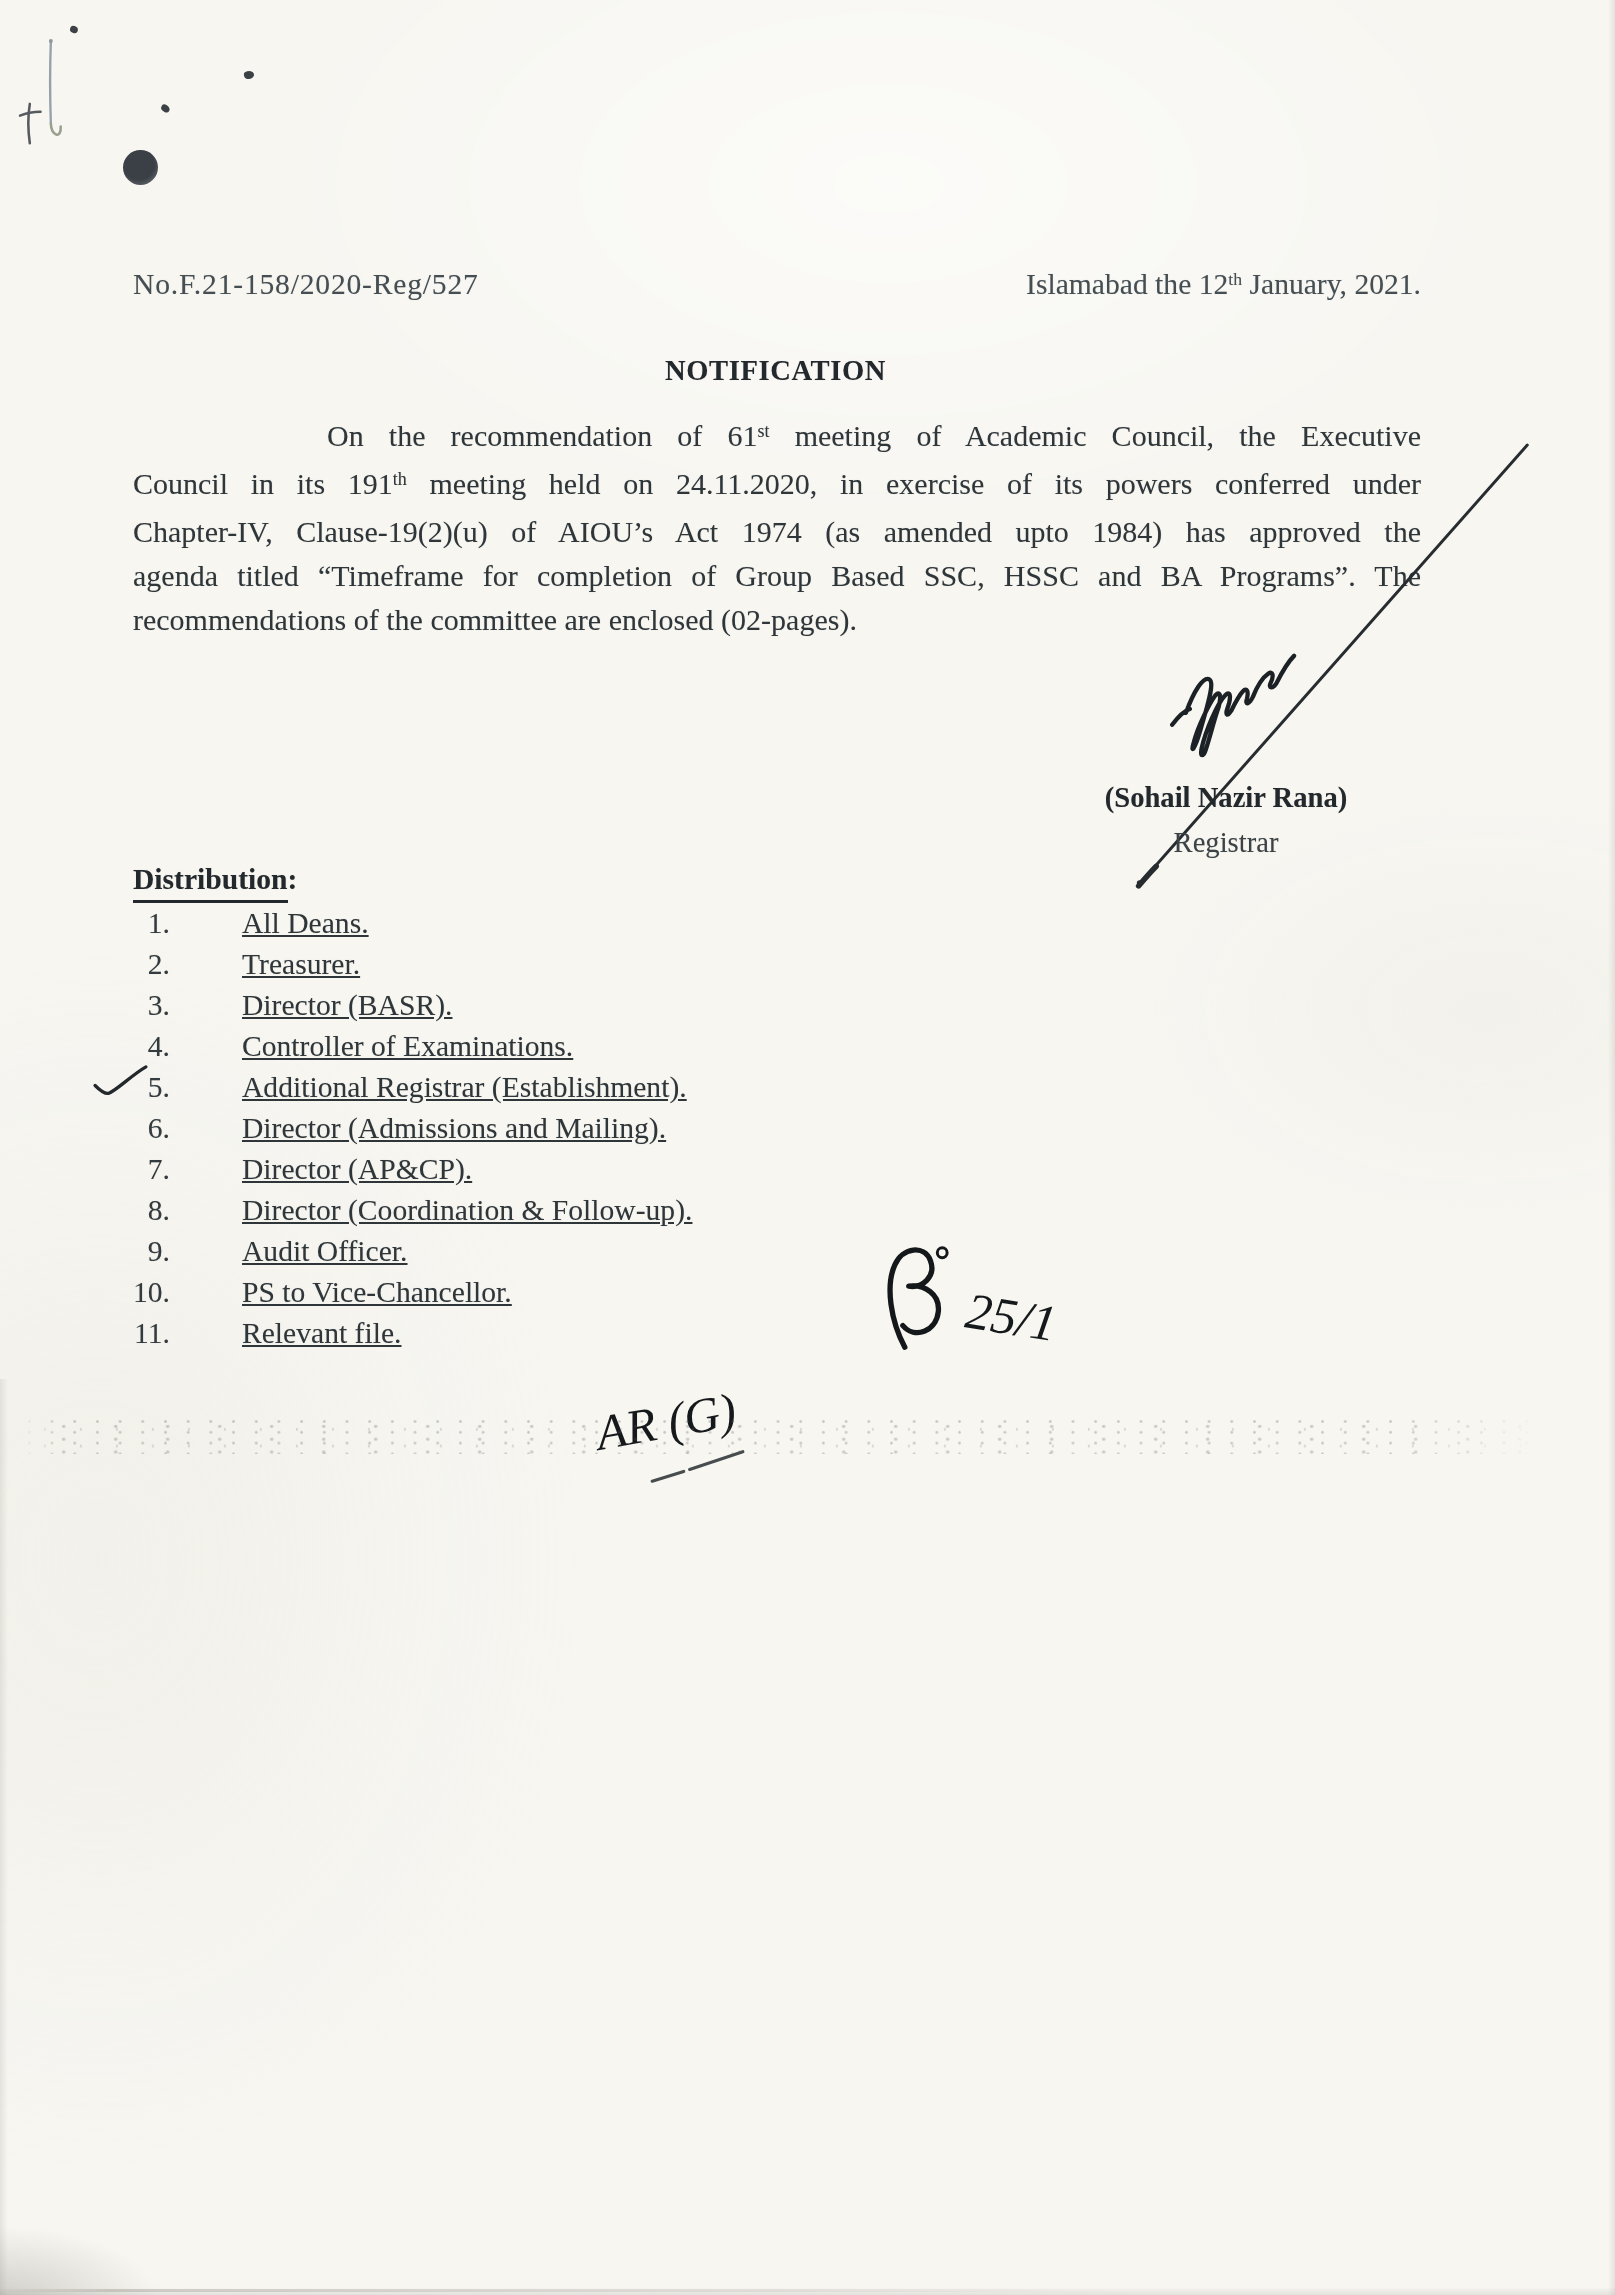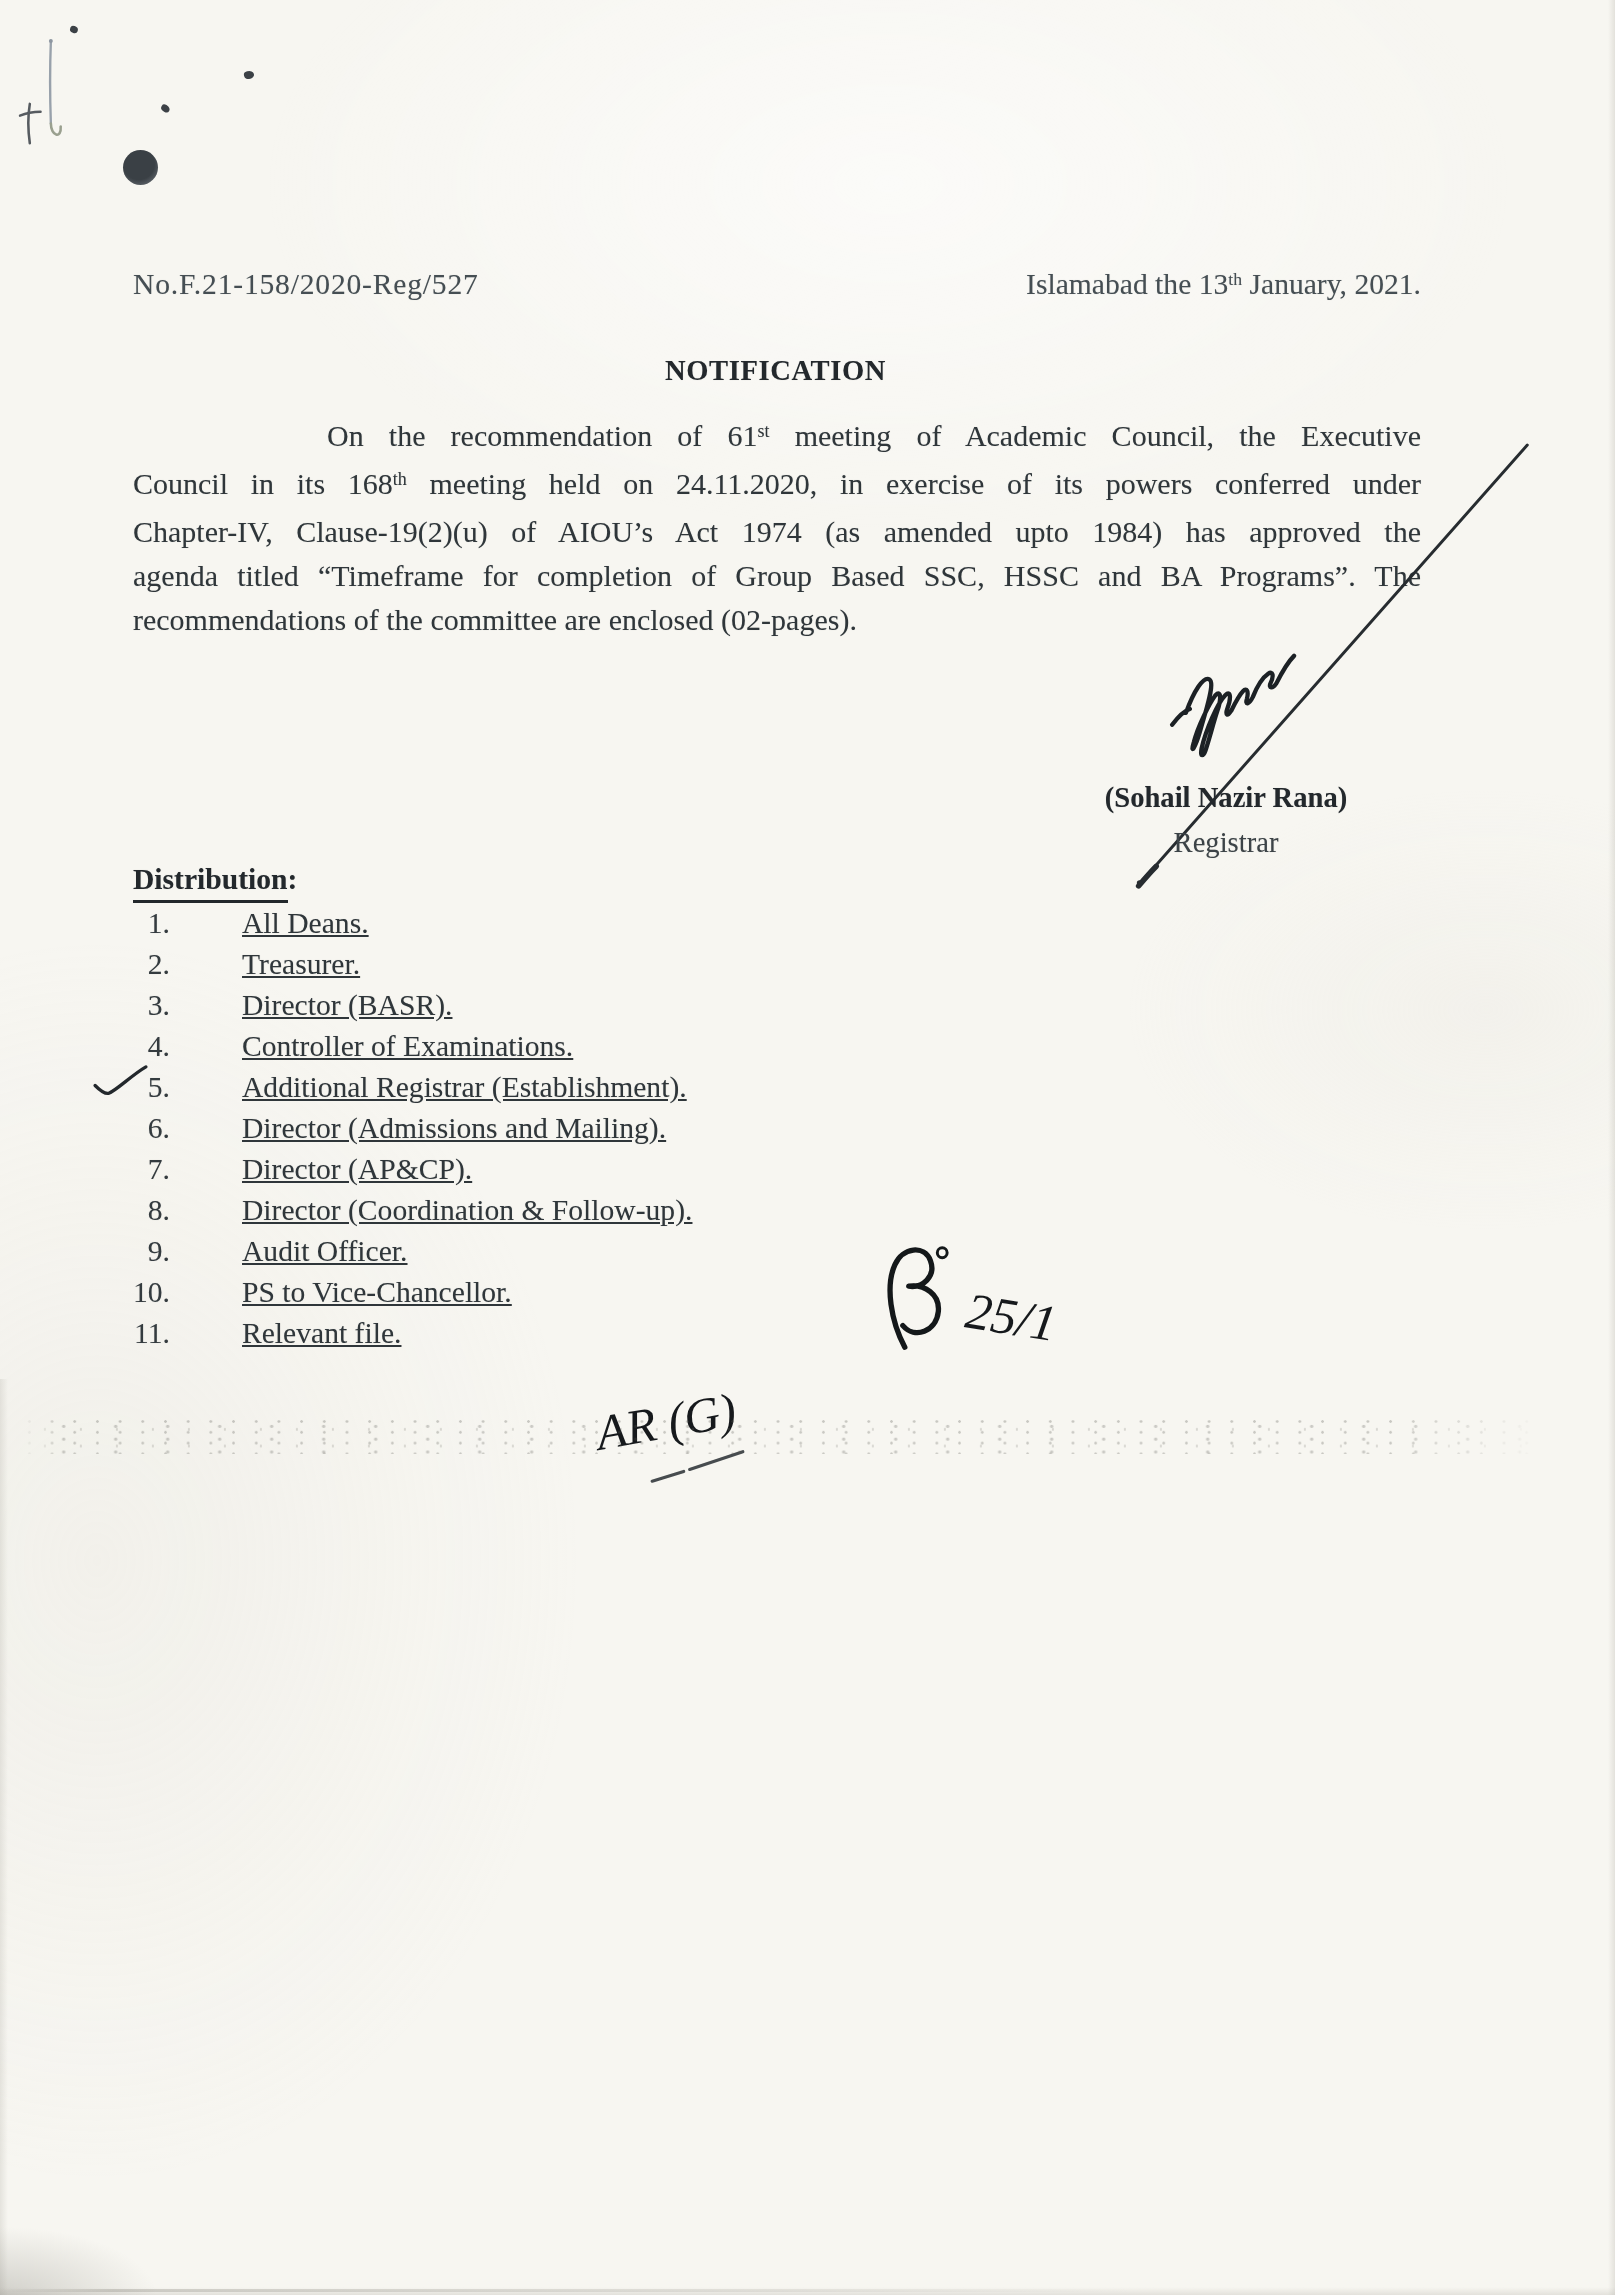--- a/index.html
+++ b/index.html
@@ -96,28 +96,28 @@
   </svg>
 
   <svg class="svgmark" style="left:15.8px;top:99px;" width="29.6" height="55" viewBox="0 0 30 56">
     <path d="M14,5 C12,17 12,31 14,45" stroke="#565b60" stroke-width="2.6" fill="none" stroke-linecap="round"></path>
     <path d="M4,17 C11,14 19,13 25,13" stroke="#565b60" stroke-width="2.4" fill="none" stroke-linecap="round"></path>
   </svg>
 
 
   <div class="txt refrow">
     <span class="refno">No.F.21-158/2020-Reg/527</span>
-    <span class="refdate"><span>Islamabad the 13</span><sup>th</sup><span> January, 2021.</span></span>
+    <span class="refdate"><span>Islamabad the 12</span><sup>th</sup><span> January, 2021.</span></span>
   </div>
 
   <div class="txt noti">NOTIFICATION</div>
 
   <div class="txt para">
     <div class="para-line first"><span>On the recommendation of 61</span><sup>st</sup><span> meeting of Academic Council, the Executive</span></div>
-    <div class="para-line"><span>Council in its 168</span><sup>th</sup><span> meeting held on 24.11.2020, in exercise of its powers conferred under</span></div>
+    <div class="para-line"><span>Council in its 191</span><sup>th</sup><span> meeting held on 24.11.2020, in exercise of its powers conferred under</span></div>
     <div class="para-line"><span>Chapter-IV, Clause-19(2)(u) of AIOU’s Act 1974 (as amended upto 1984) has approved the</span></div>
     <div class="para-line"><span>agenda titled “Timeframe for completion of Group Based SSC, HSSC and BA Programs”. The</span></div>
     <div class="para-line last"><span>recommendations of the committee are enclosed (02-pages).</span></div>
   </div>
 
   <svg class="svgmark" style="left:1170px;top:648px;" width="138" height="116" viewBox="0 0 140 118">
     <path d="M2,78 C8,70 14,64 20,62 M16,66 C24,44 34,28 40,32 C46,36 36,64 30,86 C26,100 20,110 24,96 C28,80 40,56 46,48 C52,42 52,52 48,64 C44,76 40,92 36,104 C34,110 30,112 32,102 C36,84 48,56 56,48 C62,42 62,52 58,62 C56,68 58,70 62,64 C66,56 70,48 74,44 C78,40 80,44 78,52 C76,58 80,58 84,50 C88,40 94,30 100,26 C104,23 106,28 102,36 C100,41 104,42 108,36 C112,28 118,16 126,8" stroke="#1c2125" stroke-width="4.4" fill="none" stroke-linecap="round" stroke-linejoin="round"></path>
   </svg>
 
   <svg class="svgmark" style="left:1113px;top:424px;" width="433" height="483" viewBox="0 0 440 490">

